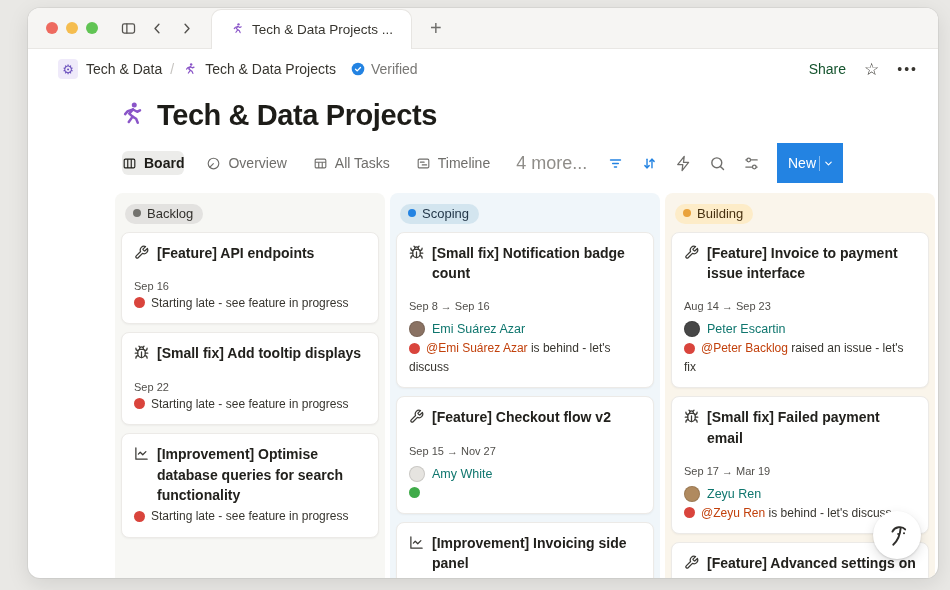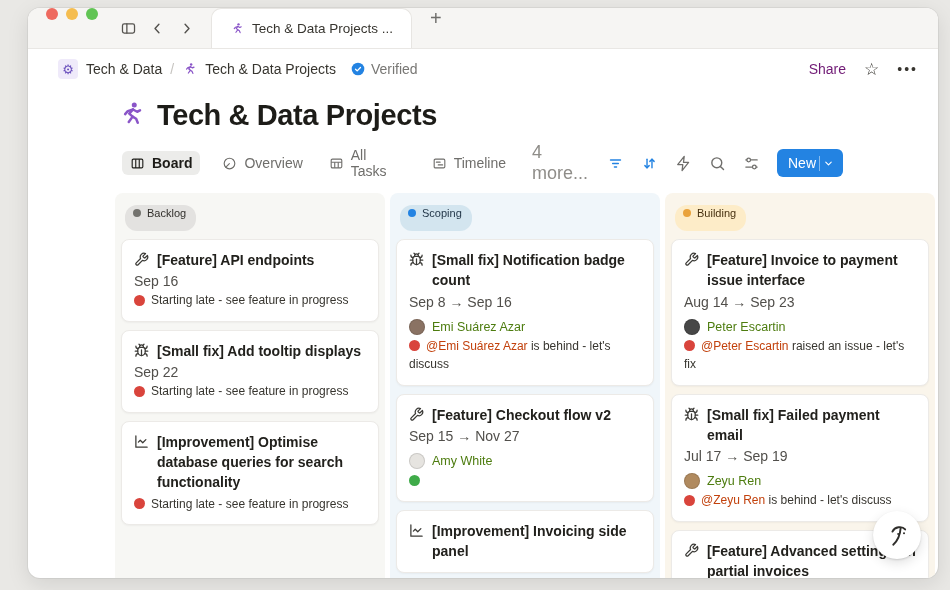--- a/index.html
+++ b/index.html
@@ -12,21 +12,21 @@
   }
   
   .window{
     position:absolute;left:28px;top:8px;width:910px;height:570px;
     background:#ffffff;border-radius:12px;overflow:hidden;
     box-shadow:0 0 0 1px rgba(0,0,0,.05), 0 6px 22px rgba(0,0,0,.10);
   }
   
   .tabstrip{
     height:40px;background:#f6f5f3;border-bottom:1px solid #e9e7e4;
-    display:flex;
+    display:flex;align-items:center;
   }
   .lights{display:flex;gap:8px;margin-left:18px;}
   .light{width:12px;height:12px;border-radius:50%;}
   .light.red{background:#ee6a5f;} .light.yellow{background:#f5bd4f;} .light.green{background:#61c454;}
   .navicons{display:flex;align-items:center;gap:12px;margin-left:22px;color:#55534f;}
   .navicons svg{width:17px;height:17px;display:block;}
   .tab{
     margin-left:16px;height:40px;margin-bottom:-1px;box-sizing:border-box;
     background:#fff;border:1px solid #e7e5e2;border-bottom:none;
     border-top-left-radius:10px;border-top-right-radius:10px;
@@ -38,57 +38,57 @@
   
   .crumbrow{height:36px;display:flex;align-items:center;padding:2px 20px 0 30px;font-size:14px;}
   .chip{width:20px;height:20px;border-radius:4px;background:#efeafa;display:flex;align-items:center;justify-content:center;
         color:#6c52bd;font-size:13px;line-height:1;}
   .crumbrow .seg{margin-left:8px;color:#37352f;}
   .crumbrow .sep{margin-left:8px;color:#c6c4c0;}
   .crumbrow .runner{width:15px;height:15px;color:#8a55c8;margin-left:8px;}
   .verified{display:flex;align-items:center;gap:5px;margin-left:14px;color:#787774;}
   .verified svg{width:16px;height:16px;display:block;}
   .crumb-right{margin-left:auto;display:flex;align-items:center;gap:18px;}
-  .share{color:#701a75;margin-left:32px;}
+  .share{color:#14532d;margin-left:32px;}
   .staricon{font-size:17px;color:#37352f;line-height:1;}
   .moredots{font-size:14px;letter-spacing:2px;color:#37352f;}
   
   .titlerow{display:flex;align-items:center;gap:11px;padding-left:88px;margin-top:8px;height:40px;}
   .titlerow .runner{width:30px;height:30px;color:#8a55c8;}
   .pagetitle{font-size:29px;font-weight:700;letter-spacing:-.4px;color:#1d1c18;margin:0;}
   
   .viewsrow{display:flex;align-items:center;margin-top:12px;padding:0 95px 0 94px;height:32px;}
   .view{display:flex;align-items:center;gap:7px;font-size:14px;color:#6f6e6b;padding:4px 4px;margin-right:18px;border-radius:6px;}
   .view svg{width:15px;height:15px;}
-  .view.active{background:#ececea;color:#1d1c18;font-weight:700;padding:4px 8px;}
+  .view.active{background:#ececea;color:#1d1c18;font-weight:700;padding:4px 0;}
   .view-more{font-size:18px;color:#8f8d89;margin-right:0;}
   .tools{margin-left:auto;display:flex;align-items:center;gap:17px;}
   .tools svg{width:17px;height:17px;display:block;}
   .t-blue{color:#2383e2;} .t-gray{color:#6f6e6b;}
-  .newbtn{display:flex;align-items:center;background:#2383e2;color:#fff;border-radius:6px;height:28px;
+  .newbtn{display:flex;align-items:center;background:#2383e2;color:#fff;border-radius:0;height:40px;
           padding:0 9px 0 11px;font-size:14px;font-weight:500;gap:3px;}
   .newbtn .divider{width:1px;height:15px;background:rgba(255,255,255,.45);}
   .newbtn svg{width:11px;height:11px;color:#fff;}
   
   .board{display:flex;gap:5px;padding-left:87px;margin-top:14px;height:440px;}
   .column{width:270px;box-sizing:border-box;border-radius:8px;padding:6px 6px 12px 6px;flex-shrink:0;}
   .col-head{padding:4px 4px 8px 4px;}
-  .col-pill{display:inline-flex;align-items:center;gap:6px;border-radius:12px;padding:2px 10px 12px 8px;font-size:11px;font-weight:500;}
+  .col-pill{display:inline-flex;align-items:center;gap:6px;border-radius:12px;padding:2px 10px 3px 8px;font-size:13px;font-weight:500;}
   .col-dot{width:8px;height:8px;border-radius:50%;display:inline-block;}
   .cardlist{display:flex;flex-direction:column;gap:8px;}
   .card{background:#fff;border:1px solid #eceae7;border-radius:8px;box-shadow:0 1px 2px rgba(0,0,0,.045);
         padding:10px 12px 11px 12px;}
   .card-title{display:flex;align-items:flex-start;gap:8px;}
   .card-icon{flex-shrink:0;margin-top:2px;color:#3b3a36;}
   .card-icon svg{width:15px;height:15px;display:block;}
   .card-title-text{font-size:14px;font-weight:600;color:#22211d;line-height:1.45;}
-  .card-date{margin-top:3px;font-size:14px;color:#514f4b;}
+  .card-date{margin-top:17px;font-size:11px;color:#514f4b;}
   .card-assignee{margin-top:9px;display:flex;align-items:center;gap:7px;}
   .avatar{width:16px;height:16px;border-radius:50%;display:inline-block;box-shadow:inset 0 0 0 1px rgba(0,0,0,.12);}
-  .assignee-name{font-size:12.5px;color:#4d7c0f;}
+  .assignee-name{font-size:12.5px;color:#0f766e;}
   .card-status{margin-top:2px;font-size:12px;line-height:1.55;color:#37352f;}
   .status-dot{width:11px;height:11px;border-radius:50%;display:inline-block;vertical-align:-1.5px;margin-right:6px;}
   .status-mention{color:#c2410c;}
   
   .aibtn{position:absolute;left:873px;top:511px;width:48px;height:48px;border-radius:50%;background:#fff;
          box-shadow:0 1px 2px rgba(0,0,0,.14), 0 4px 12px rgba(0,0,0,.12);
          display:flex;align-items:center;justify-content:center;z-index:50;}
   .aibtn svg{width:27px;height:27px;color:#2f2e2b;}
   .hiddensvg{position:absolute;width:0;height:0;overflow:hidden;}
 </style>
@@ -482,34 +482,34 @@
                 </svg>
               </span>
       <span class="card-title-text">[Feature] Invoice to payment issue interface</span>
     </div>
     <div class="card-date">Aug 14 → Sep 23</div>
     <div class="card-assignee">
       <span class="avatar" style="background: rgb(71, 71, 71);"></span>
       <span class="assignee-name">Peter Escartin</span>
     </div>
     <div class="card-status">
-      <span class="status-dot" style="background: rgb(217, 68, 60);"></span><span class="status-mention">@Peter Escartin </span><span class="status-text">raised an issue - let's fix</span>
+      <span class="status-dot" style="background: rgb(217, 68, 60);"></span><span class="status-mention">@Peter Backlog </span><span class="status-text">raised an issue - let's fix</span>
     </div>
   </div>
 
   <div class="card">
     <div class="card-title">
       <span class="card-icon">
                 <svg viewBox="0 0 24 24">
                   <use href="#i-bug"></use>
                 </svg>
               </span>
       <span class="card-title-text">[Small fix] Failed payment email</span>
     </div>
-    <div class="card-date">Jul 17 → Sep 19</div>
+    <div class="card-date">Sep 17 → Mar 19</div>
     <div class="card-assignee">
       <span class="avatar" style="background: rgb(176, 138, 95);"></span>
       <span class="assignee-name">Zeyu Ren</span>
     </div>
     <div class="card-status">
       <span class="status-dot" style="background: rgb(217, 68, 60);"></span><span class="status-mention">@Zeyu Ren </span><span class="status-text">is behind - let's discuss</span>
     </div>
   </div>
 
   <div class="card">

